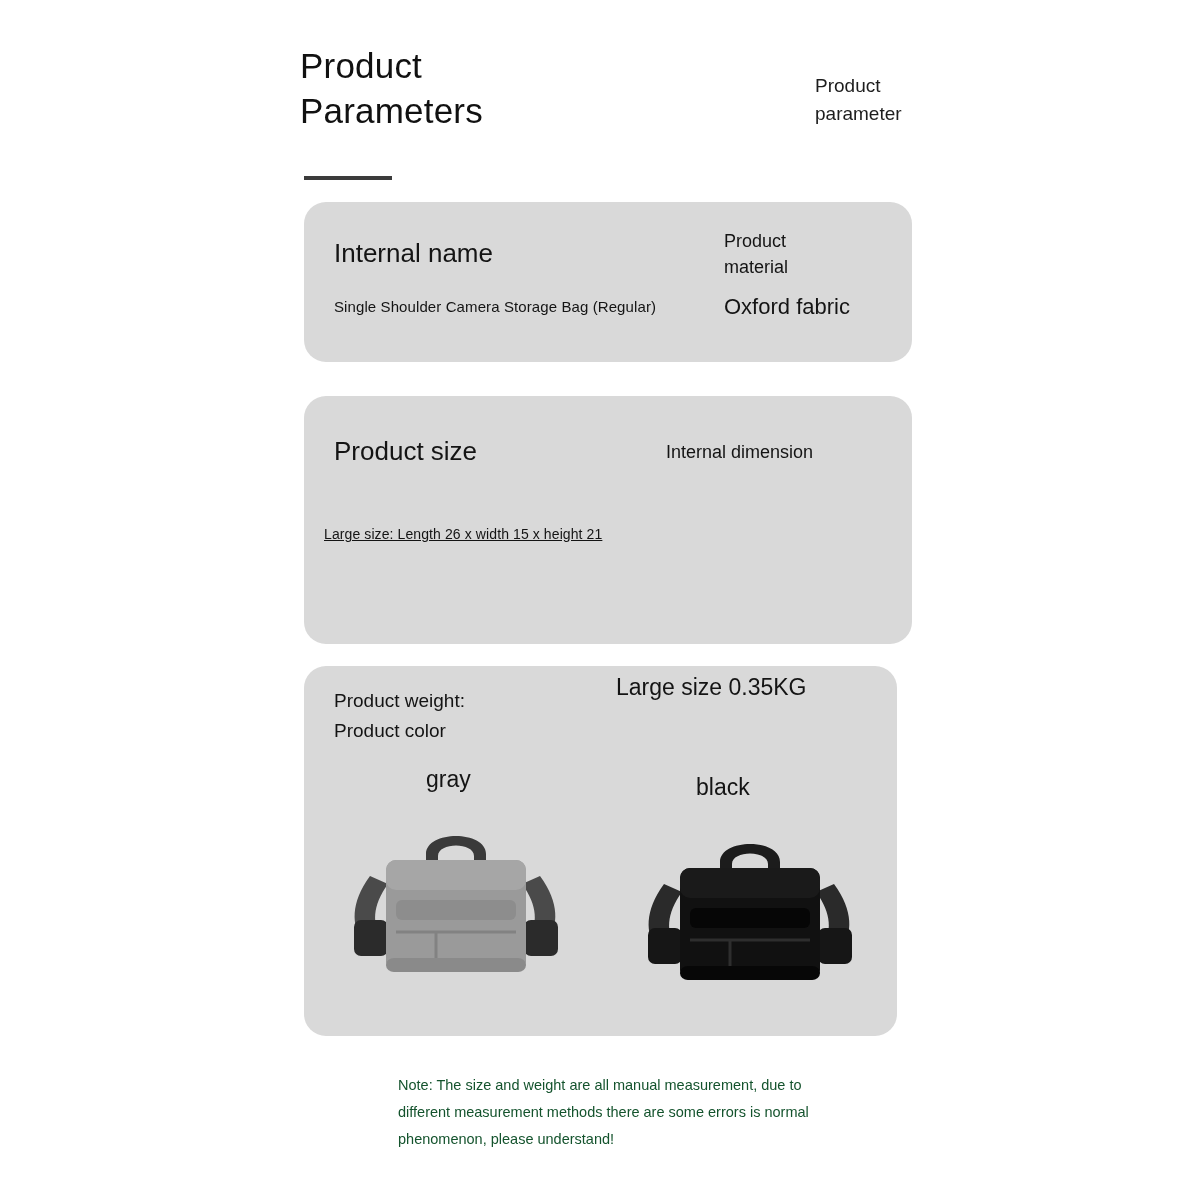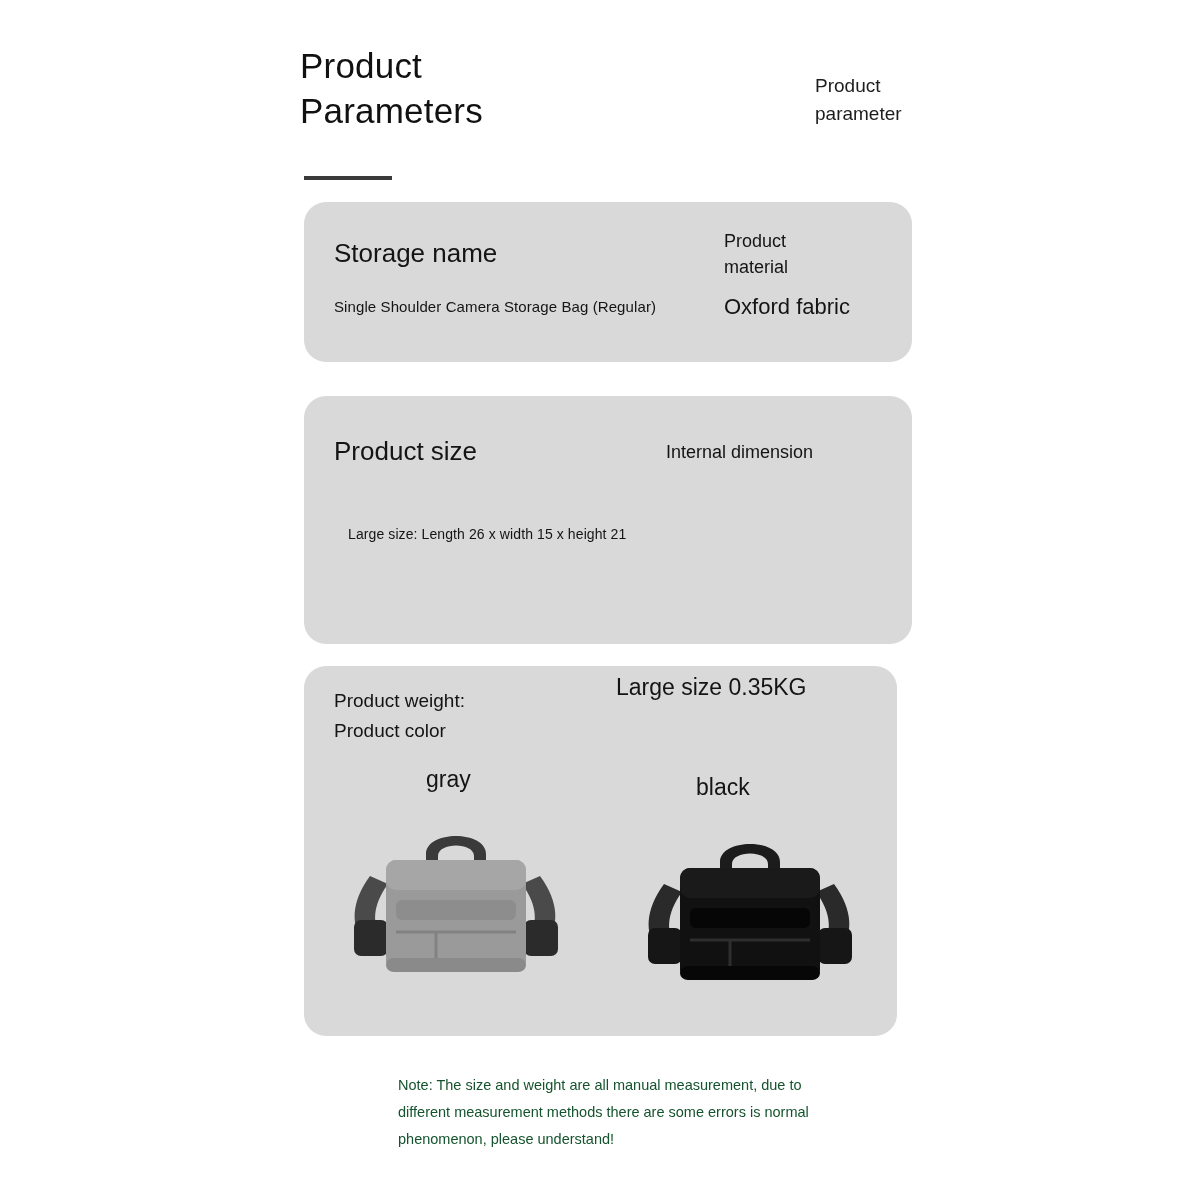--- a/index.html
+++ b/index.html
@@ -69,21 +69,21 @@
   }
 
   
   .name-heading   { left: 30px;  top: 36px;  font-size: 26px; }
   .name-value     { left: 30px;  top: 96px;  font-size: 15px; letter-spacing: 0.1px; }
   .mat-heading    { left: 420px; top: 26px;  font-size: 18px; line-height: 1.45; width: 160px; }
   .mat-value      { left: 420px; top: 92px;  font-size: 22px; }
 
   
   .size-heading   { left: 30px;  top: 40px;  font-size: 26px; }
-  .size-value     { left: 44px;  top: 130px; font-size: 14px; letter-spacing: 0.1px; }
+  .size-value     { left: 20px;  top: 130px; font-size: 14px; letter-spacing: 0.1px; text-decoration: underline; }
   .int-heading    { left: 362px; top: 46px;  font-size: 18px; white-space: nowrap; }
   .int-value      { left: 345px; top: 126px; font-size: 23px; white-space: nowrap; }
 
   
   .weight-label   { left: 30px;  top: 20px;  font-size: 19px; line-height: 1.6; }
   .weight-value   { left: 312px; top: 8px;   font-size: 23px; }
   .swatch-label   { font-size: 23px; }
   .gray-label     { left: 122px; top: 100px; }
   .black-label    { left: 392px; top: 108px; text-align: center; }
 
@@ -118,21 +118,21 @@
   </div>
 
   <div class="title-side">
     <div>Product</div>
     <div>parameter</div>
   </div>
 
   <div class="title-rule"></div>
 
   <div class="card" id="card-name">
-    <div class="lbl name-heading">Storage name</div>
+    <div class="lbl name-heading">Internal name</div>
     <div class="lbl name-value">Single Shoulder Camera Storage Bag (Regular)</div>
     <div class="lbl mat-heading">
       <div>Product</div>
       <div>material</div>
     </div>
     <div class="lbl mat-value">Oxford fabric</div>
   </div>
 
   <div class="card" id="card-size">
     <div class="lbl size-heading">Product size</div>

